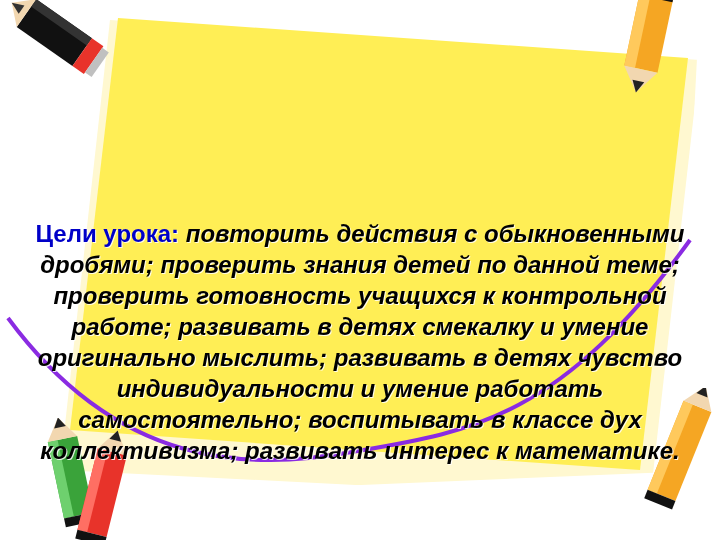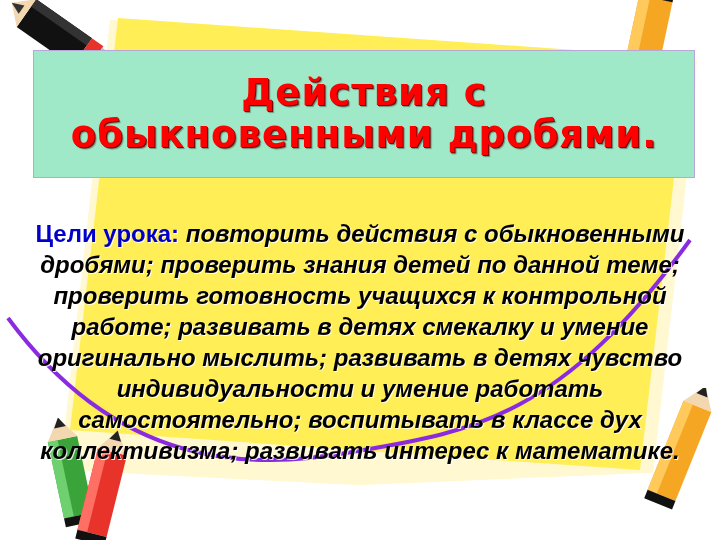--- a/index.html
+++ b/index.html
@@ -151,22 +151,18 @@
   <svg class="pencil" style="left:620px; top:388px; width:120px; height:150px;" viewBox="0 0 120 150">
     <g transform="rotate(22 60 75)">
       <rect x="40" y="16" width="30" height="96" fill="#f5a623"></rect>
       <rect x="40" y="16" width="10" height="96" fill="#ffc95c"></rect>
       <polygon points="40,16 55,-6 70,16" fill="#f2d7b0"></polygon>
       <polygon points="49,4 55,-6 61,4" fill="#222222"></polygon>
       <rect x="40" y="112" width="30" height="9" fill="#111111"></rect>
     </g>
   </svg>
 
-  <div id="title-banner">
-    <div id="title-text">Действия с
-обыкновенными дробями.</div>
-  </div>
 
   <div id="body-text">
     <span id="goal-label">Цели урока:</span><span id="goal-body"> повторить действия с обыкновенными дробями; проверить знания детей по данной теме; проверить готовность учащихся к контрольной работе; развивать в детях смекалку и умение оригинально мыслить; развивать в детях чувство индивидуальности и умение работать самостоятельно; воспитывать в классе дух коллективизма; развивать интерес к математике.</span>
   </div>
 
 </div>
 
 </body></html>

